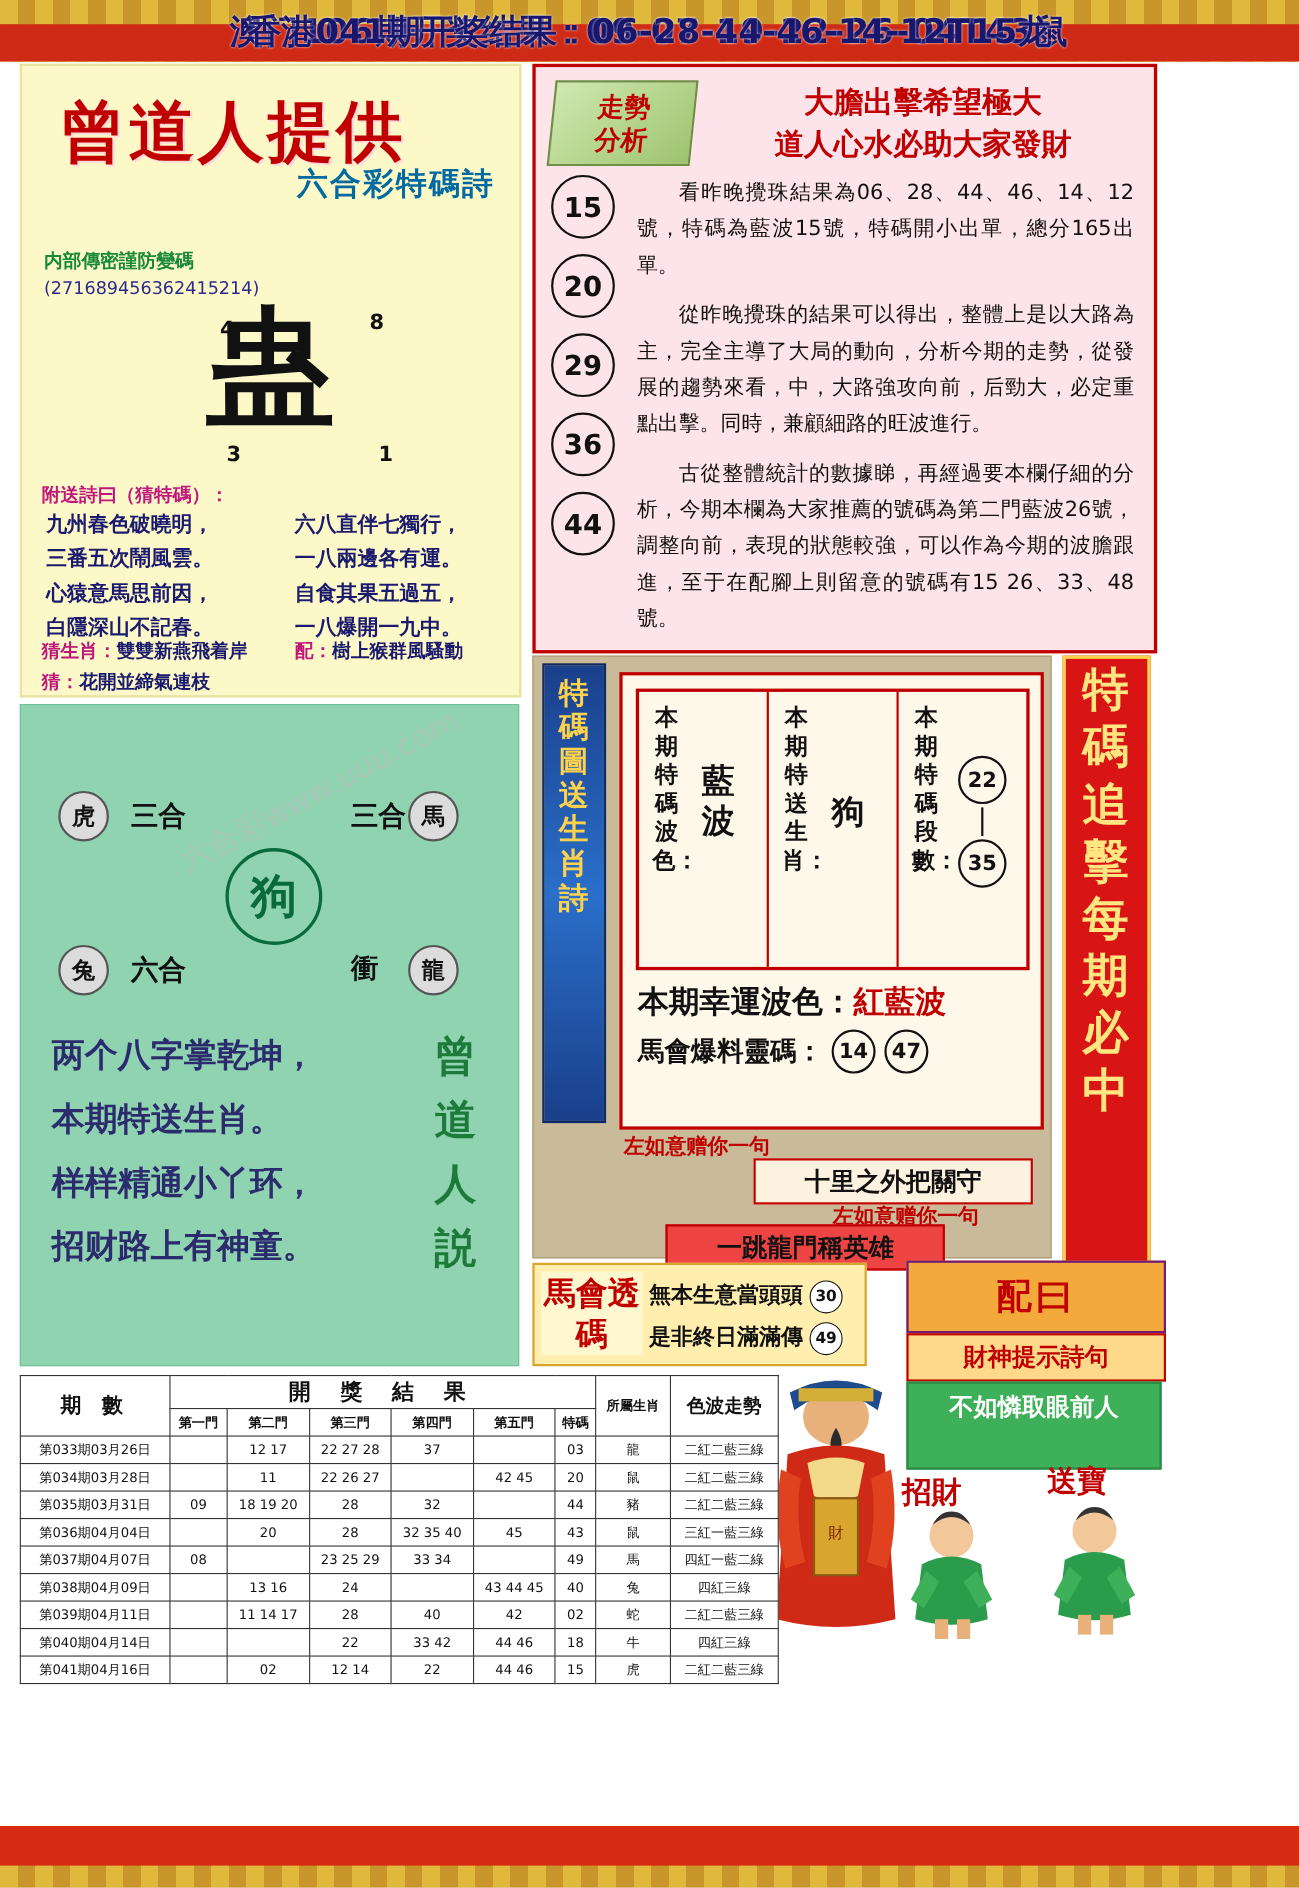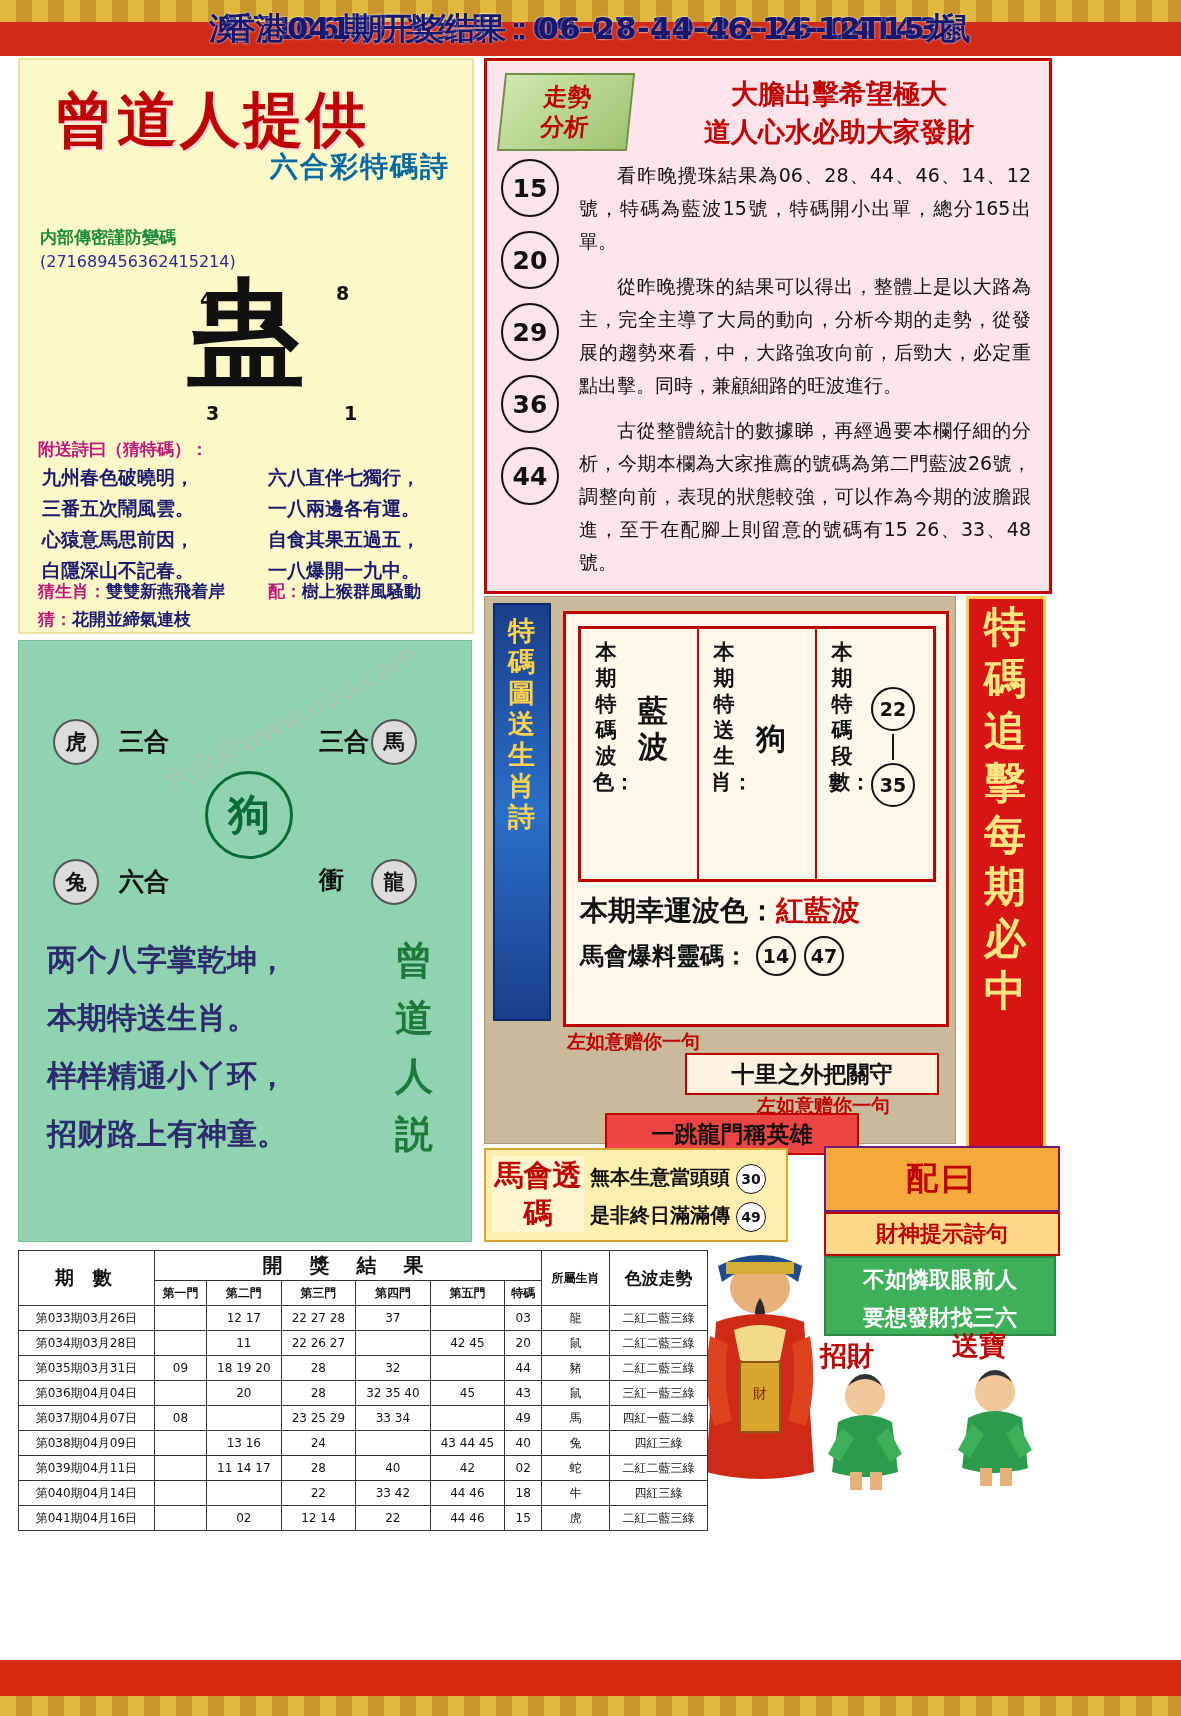--- a/index.html
+++ b/index.html
@@ -471,21 +471,20 @@
       <div>
         <span>是非終日滿滿傳</span><span class="num">49</span>
       </div>
     </div>
   </div>
 
   <div class="peiyue">配曰</div>
   <div class="caishen-title">財神提示詩句</div>
   <div class="caishen-body">
     <div>不如憐取眼前人</div>
-    <div>要想發財找三六</div>
   </div>
 
   <svg class="godfig" viewBox="0 0 120 230">
     <ellipse cx="60" cy="36" rx="30" ry="26" fill="#e8b07a"></ellipse>
     <path d="M22 30 q38 -28 76 0 l4 -16 q-42 -22 -84 0 z" fill="#1f4b8f"></path>
     <rect x="26" y="10" width="68" height="12" fill="#d4af37"></rect>
     <path d="M60 46 q-10 16 0 26 q10 -10 0 -26" fill="#2b2b2b"></path>
     <path d="M16 70 q44 -16 88 0 l10 150 q-54 14 -108 0 z" fill="#cf2a15"></path>
     <path d="M34 78 q26 -10 52 0 l-6 30 q-20 8 -40 0 z" fill="#f3d98a"></path>
     <rect x="40" y="110" width="40" height="70" fill="#d8a62e" stroke="#8b5a12" stroke-width="2"></rect>

